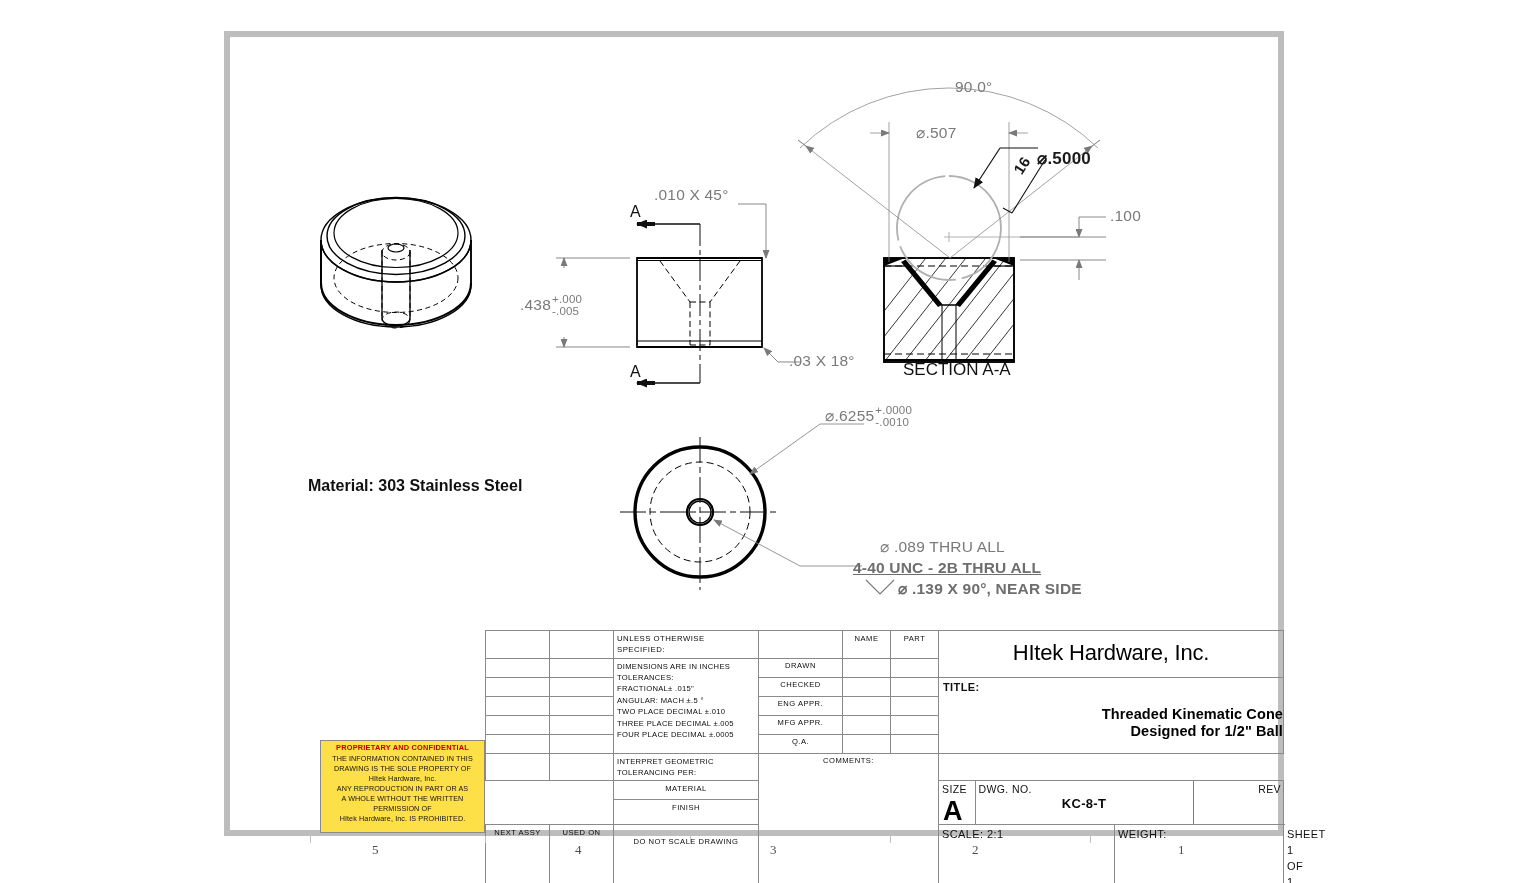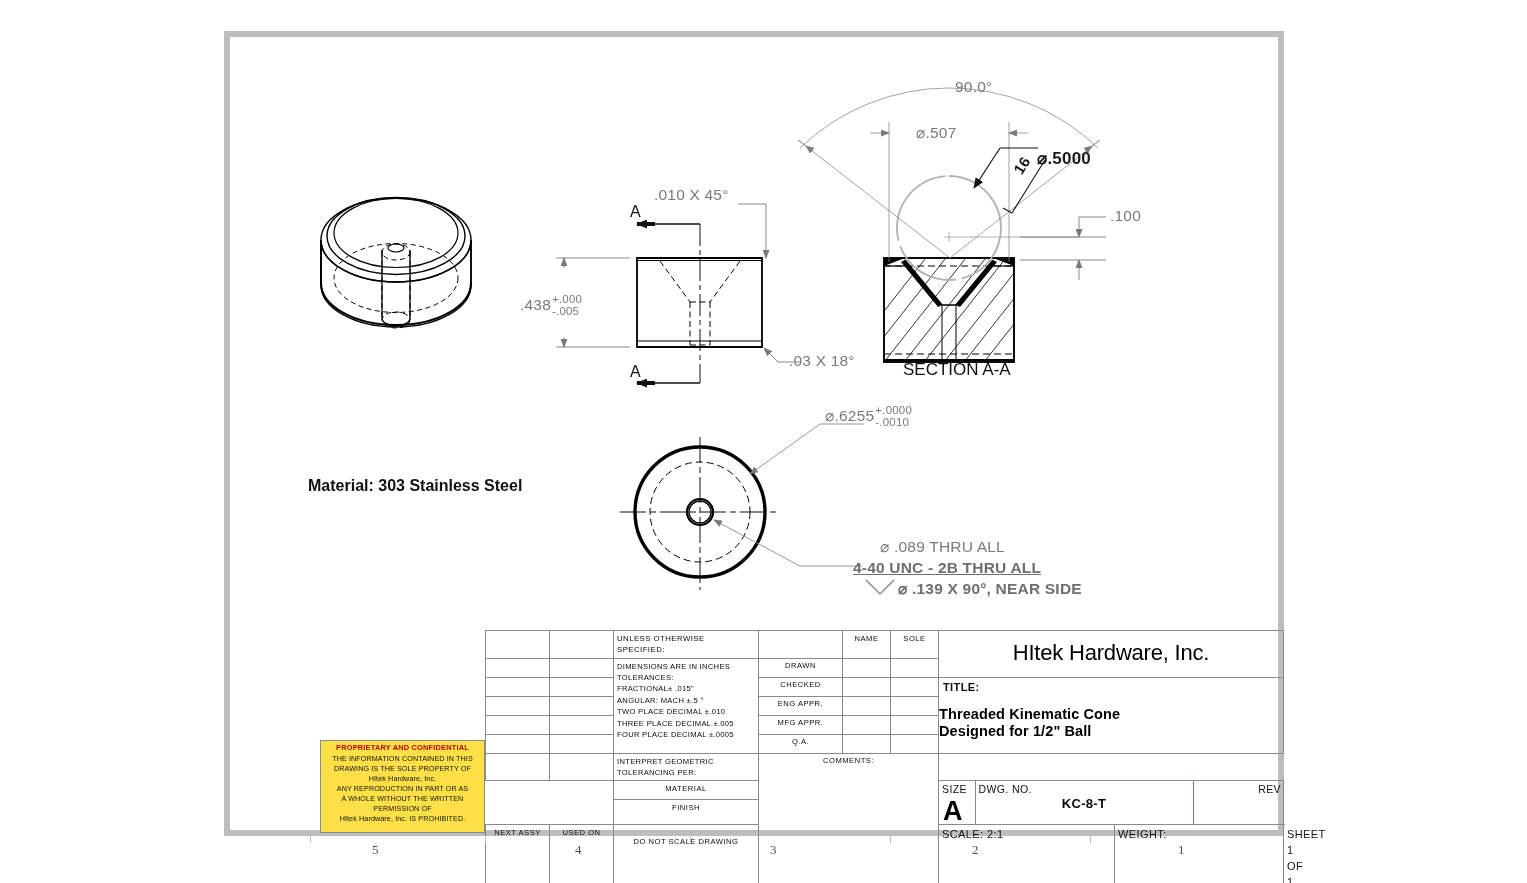--- a/index.html
+++ b/index.html
@@ -41,21 +41,21 @@
   .spec-hd{font-size:7.8px;letter-spacing:.45px;padding:2px 3px;display:block;}
   .spec-body{font-size:7.6px;letter-spacing:.3px;padding:2px 3px;display:block;
              line-height:1.5;}
   .prop-box{padding:2px 2px 1px 2px;text-align:center;display:block;}
   .prop-title{color:#c00000;font-weight:bold;font-size:7.4px;letter-spacing:.2px;
               margin-bottom:2px;}
   .prop-line{font-size:7.2px;color:#111;line-height:1.38;letter-spacing:.1px;}
   .company{font-family:"Liberation Sans",sans-serif;font-size:22px;color:#000;
            text-align:center;letter-spacing:-.2px;}
   .title-lbl{font-size:11px;color:#111;letter-spacing:.4px;font-weight:bold;}
-  .title-txt{font-size:14.5px;font-weight:bold;color:#000;text-align:left;
+  .title-txt{font-size:14.5px;font-weight:bold;color:#000;text-align:right;
              line-height:1.22;letter-spacing:.1px;}
   .sz-lbl{font-size:10.5px;color:#111;letter-spacing:.4px;}
   .sz-val{font-size:27px;font-weight:bold;color:#000;line-height:.95;}
   .dwg-val{font-size:13px;font-weight:bold;text-align:center;letter-spacing:.3px;}
   .foot{font-size:11px;color:#111;letter-spacing:.4px;}
 </style>
 </head>
 <body>
 
 <div id="sheet">
@@ -321,21 +321,21 @@
         <td></td>
         <td></td>
         <td rowspan="1">
           <span class="spec-hd">UNLESS  OTHERWISE SPECIFIED:</span>
             </td>
         <td></td>
         <td class="ctr">
           <span class="pad ctr cell-lbl">NAME</span>
             </td>
         <td class="ctr">
-          <span class="pad ctr cell-lbl">SOLE</span>
+          <span class="pad ctr cell-lbl">PART</span>
             </td>
         <td colspan="5" rowspan="2">
           <div class="company" style="padding-top:6px">HItek Hardware, Inc.</div>
             </td>
       </tr>
 
       <tr style="height:19px">
         <td></td>
         <td></td>
         <td rowspan="5">

